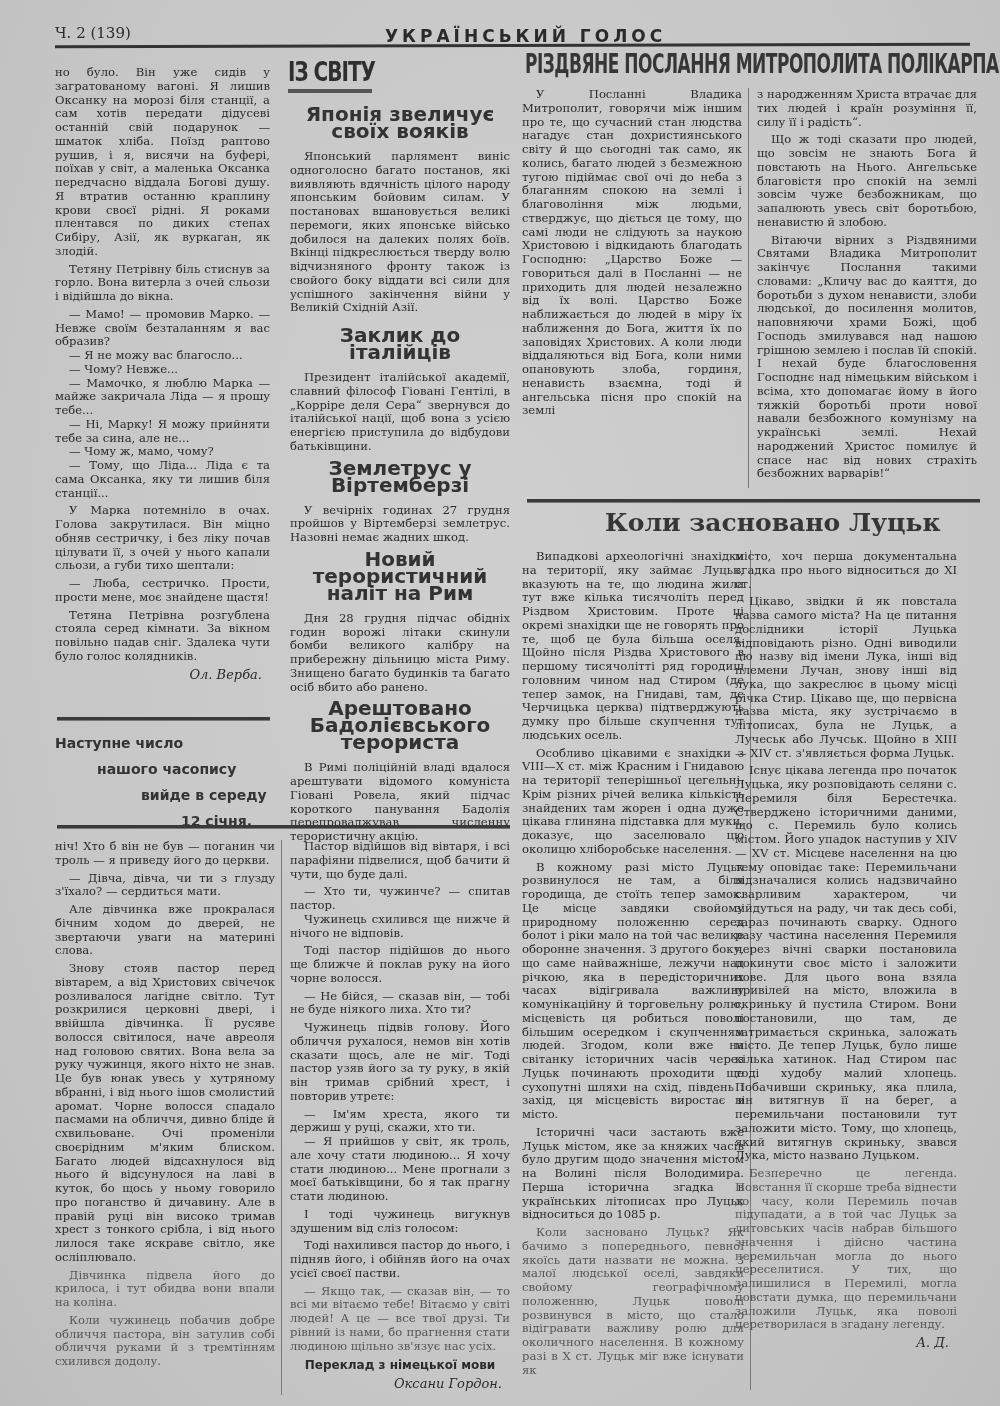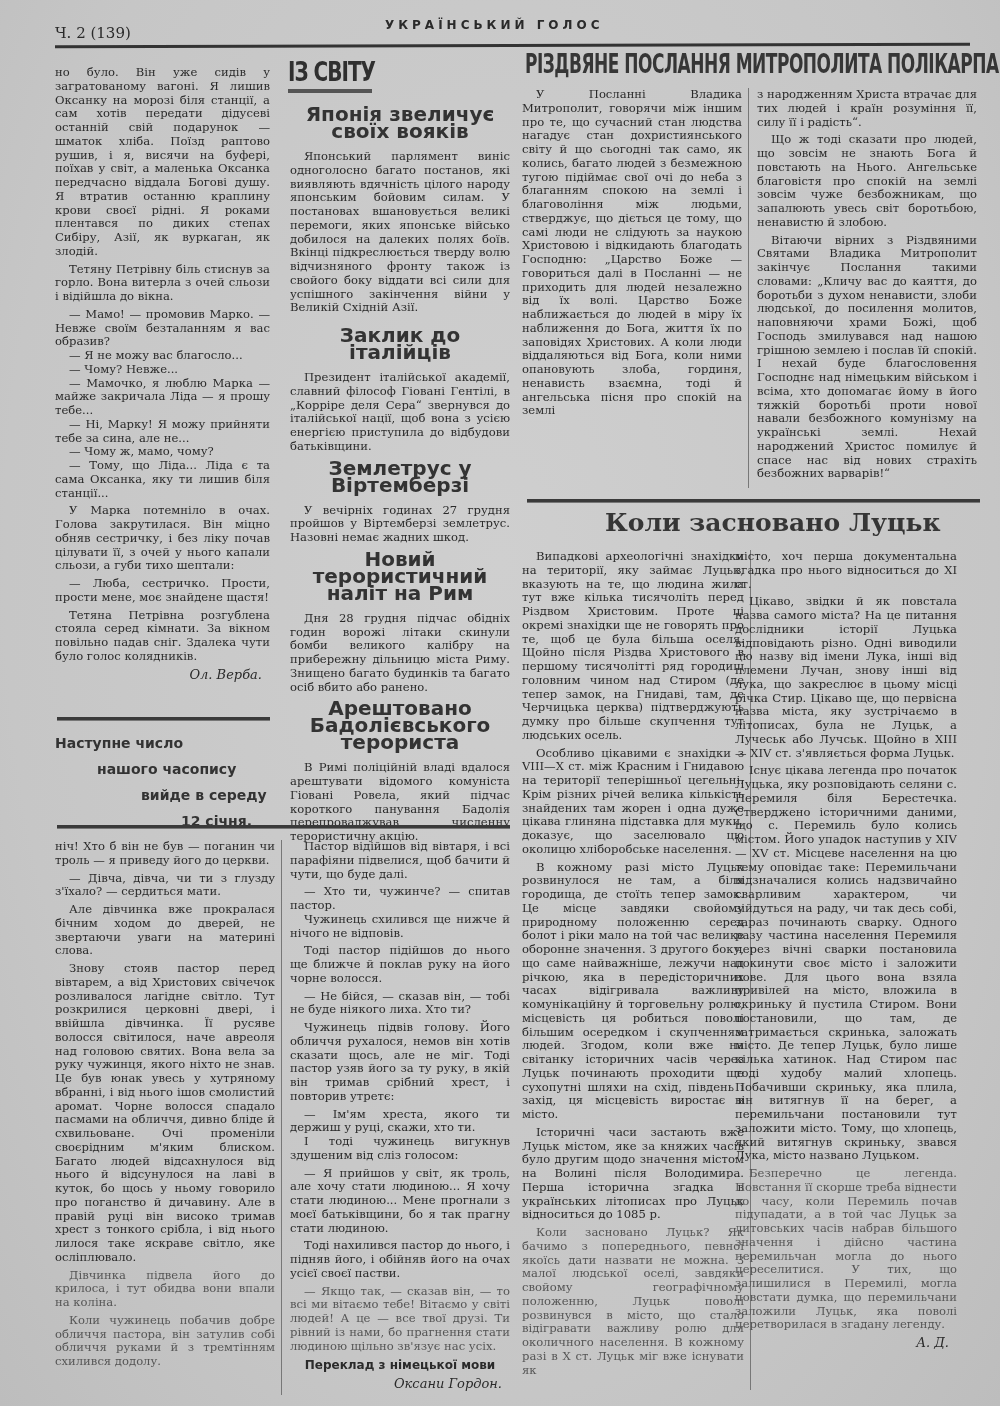--- a/index.html
+++ b/index.html
@@ -7,21 +7,21 @@
     width: 1000px; height: 1406px; overflow: hidden;
     background: #c9c9c9;
     color: #2a2a2a;
     font-family: "DejaVu Serif", serif;
     position: relative;
   }
   .page { position: absolute; left: 0; top: 0; width: 1000px; height: 1406px;
     background: radial-gradient(ellipse at 50% 40%, #cfcfcf 0%, #c6c6c6 70%, #bdbdbd 100%); }
   .masthead { position: absolute; left: 55px; top: 14px; width: 920px; height: 30px; }
   .issue { position: absolute; left: 0; top: 10px; font-size: 15px; }
-  .paper-title { position: absolute; left: 330px; top: 4px; font-family: "DejaVu Sans", sans-serif; font-weight: bold; font-size: 12px; letter-spacing: 4px; }
+  .paper-title { position: absolute; left: 330px; top: 12px; font-family: "DejaVu Sans", sans-serif; font-weight: bold; font-size: 17px; letter-spacing: 4px; }
   .mast-rule { position: absolute; left: 0; top: 30px; width: 915px; height: 3px; background: #333; transform: skewY(-0.15deg); }
 
   .col { position: absolute; font-size: 11.6px; line-height: 13.75px; text-align: justify; }
   .col p { margin: 0 0 4px 0; text-indent: 14px; }
   .col p.noind { text-indent: 0; }
   .col p.dialog { margin-bottom: 0; }
   .col p.faint { color: #555; }
   .sig { text-align: right; font-style: italic; font-size: 13px; margin: 4px 8px 0 0; }
 
   .hl { font-family: "DejaVu Sans", sans-serif; font-weight: bold; text-align: center; color: #333; }
@@ -139,21 +139,21 @@
   </div>
   <div class="vrule" style="left:281px; top:840px; height:555px;"></div>
   <div class="col" style="left:290px; top:840px; width:220px;">
     <p>Пастор відійшов від вівтаря, і всі парафіяни підвелися, щоб бачити й чути, що буде далі.</p>
     <p class="dialog">— Хто ти, чужинче? — спитав пастор.</p>
     <p>Чужинець схилився ще нижче й нічого не відповів.</p>
     <p>Тоді пастор підійшов до нього ще ближче й поклав руку на його чорне волосся.</p>
     <p>— Не бійся, — сказав він, — тобі не буде ніякого лиха. Хто ти?</p>
     <p>Чужинець підвів голову. Його обличчя рухалося, немов він хотів сказати щось, але не міг. Тоді пастор узяв його за ту руку, в якій він тримав срібний хрест, і повторив утретє:</p>
     <p class="dialog">— Ім'ям хреста, якого ти держиш у руці, скажи, хто ти.</p>
+    <p>— Я прийшов у світ, як троль, але хочу стати людиною... Я хочу стати людиною... Мене прогнали з моєї батьківщини, бо я так прагну стати людиною.</p>
     <p>І тоді чужинець вигукнув здушеним від сліз голосом:</p>
-    <p>— Я прийшов у світ, як троль, але хочу стати людиною... Я хочу стати людиною... Мене прогнали з моєї батьківщини, бо я так прагну стати людиною.</p>
     <p>Тоді нахилився пастор до нього, і підняв його, і обійняв його на очах усієї своєї пастви.</p>
     <p class="faint">— Якщо так, — сказав він, — то всі ми вітаємо тебе! Вітаємо у світі людей! А це — все твої друзі. Ти рівний із нами, бо прагнення стати людиною щільно зв'язує нас усіх.</p>
     <div style="text-align:center; font-family:'DejaVu Sans', sans-serif; font-weight:bold; font-size:12px; margin-top:6px;">Переклад з німецької мови</div>
     <div class="sig">Оксани Гордон.</div>
   </div>
 
 </div>
 
 </body></html>

